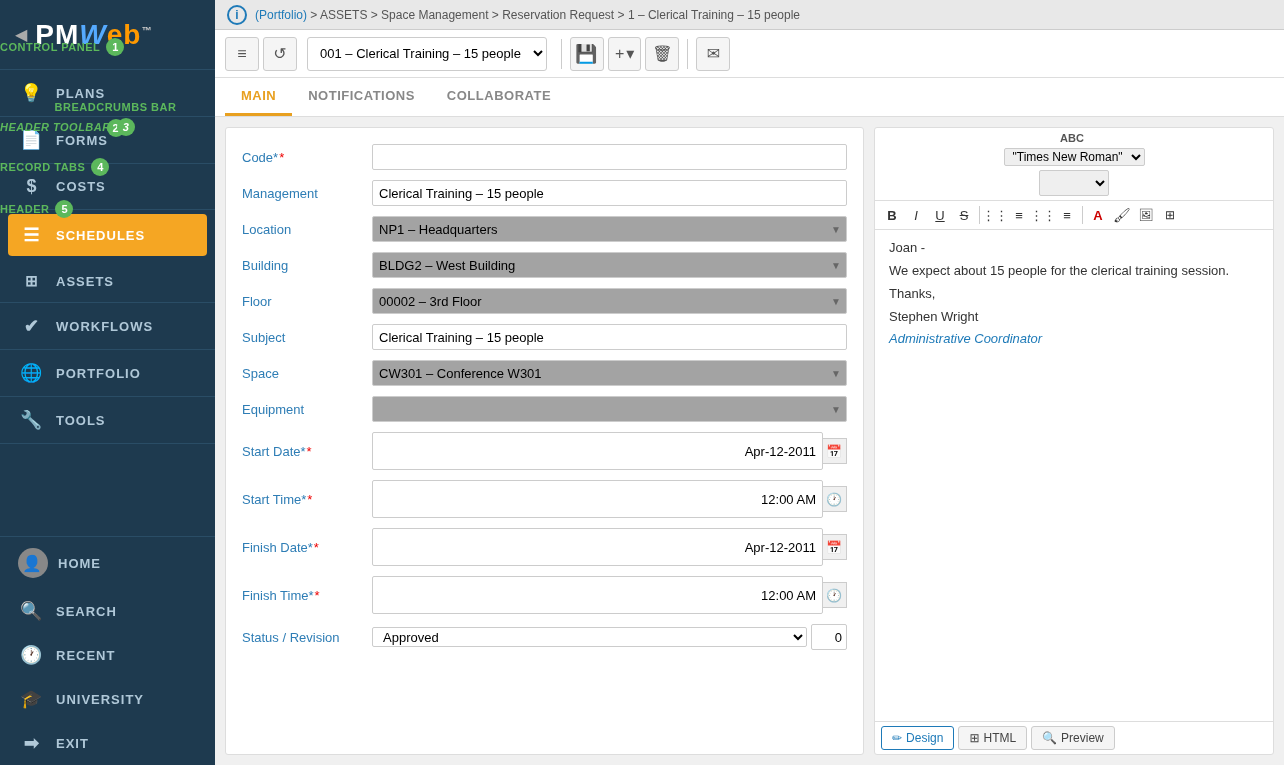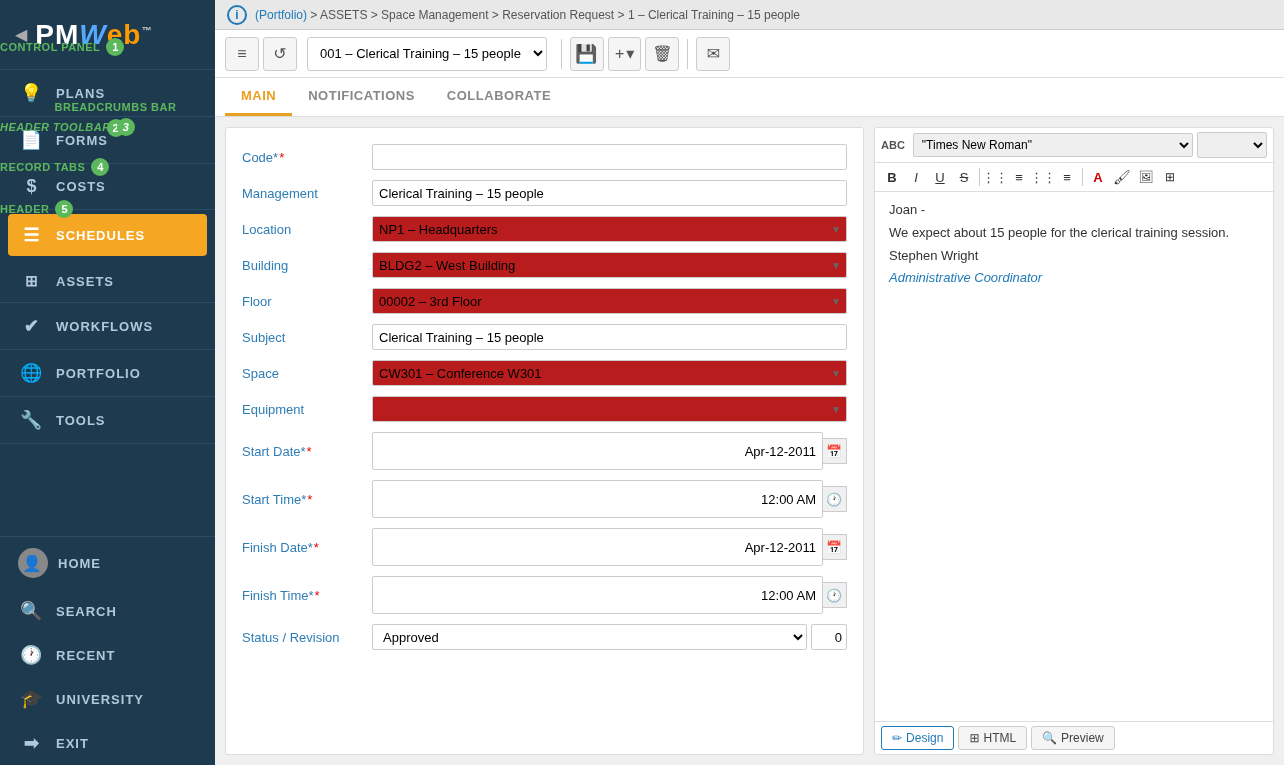--- a/index.html
+++ b/index.html
@@ -290,21 +290,21 @@
       align-items: center;
       position: relative;
     }
     .form-select {
       flex: 1;
       height: 26px;
       border: 1px solid #ccc;
       border-radius: 2px;
       padding: 2px 6px;
       font-size: 13px;
-      background: #b91c1c;
+      background: #a3a3a3;
       outline: none;
       appearance: none;
       -webkit-appearance: none;
       cursor: pointer;
     }
     .form-select-arrow {
       position: absolute;
       right: 6px;
       pointer-events: none;
       color: #666;
@@ -336,21 +336,21 @@
       color: #666;
     }
     .form-status-wrap {
       flex: 1;
       display: flex;
       align-items: center;
       gap: 4px;
     }
     .form-status-select {
       flex: 1;
-      height: 26px;
+      height: 20px;
       border: 1px solid #ccc;
       border-radius: 2px;
       padding: 0 6px;
       font-size: 13px;
       background: #fff;
       outline: none;
       cursor: pointer;
     }
     .form-status-num {
       width: 36px;
@@ -372,20 +372,21 @@
       flex-direction: column;
       width: 400px;
       min-width: 380px;
     }
     .editor-toolbar-top {
       display: flex;
       align-items: center;
       padding: 4px 6px;
       border-bottom: 1px solid #ddd;
       gap: 4px;
+      flex-direction: column;
     }
     .editor-font-select {
       height: 24px;
       border: 1px solid #ccc;
       border-radius: 2px;
       font-size: 12px;
       padding: 0 4px;
       flex: 1;
     }
     .editor-size-select {
@@ -772,20 +773,21 @@
         <div class="fmt-sep"></div>
         <button class="fmt-btn" style="font-weight:bold;color:#c00;">A</button>
         <button class="fmt-btn" style="font-size:14px;">🖌</button>
         <button class="fmt-btn" style="font-size:12px;">🖼</button>
         <button class="fmt-btn" style="font-size:12px;">⊞</button>
       </div>
 
       <div class="editor-content" contenteditable="true" style="">
         <p>Joan -</p>
         <p>We expect about 15 people for the clerical training session.</p>
+        <p>Thanks,</p>
         <div class="editor-signature">
           <p class="name">Stephen Wright</p>
           <p class="title">Administrative Coordinator</p>
         </div>
       </div>
 
       <div class="editor-footer">
         <button class="editor-footer-btn active">
           <span>✏</span>
           <span>Design</span>

